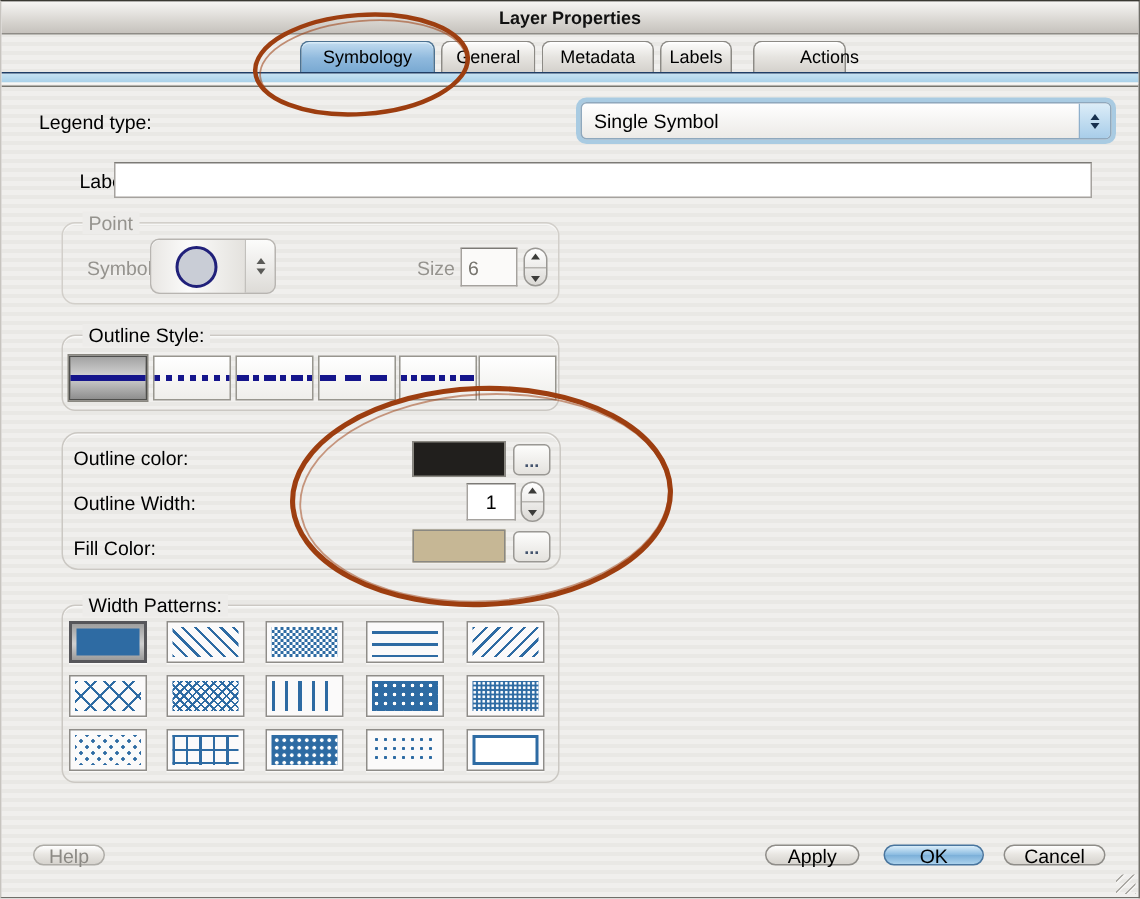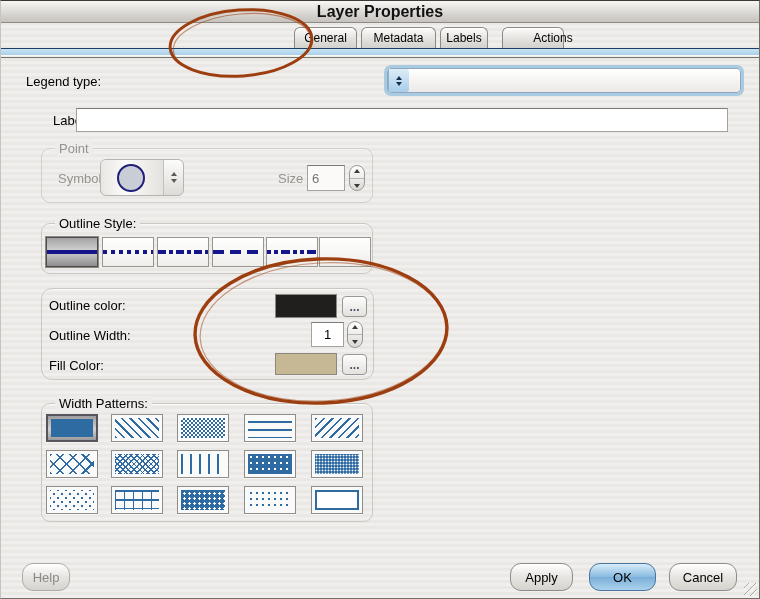--- a/index.html
+++ b/index.html
@@ -12,21 +12,21 @@
     border-top:1px solid #3a3933; border-right:1px solid #706f69;
     border-bottom:1px solid #706f69; border-left:1px solid #c7c4bf;
   }
 
   
   .titlebar {
     position:absolute; left:0; top:0; width:100%; height:22px;
     background:linear-gradient(#f7f6f4,#d4d1cc 70%,#c6c2bd);
     border-bottom:1px solid #8e8b86;
     display:flex; align-items:center; justify-content:center;
-    font-size:16px; font-weight:bold; color:#111;
+    font-size:12px; font-weight:bold; color:#111;
   }
 
   
   .tab {
     position:absolute; top:26px; height:21px;
     border:1px solid #8c8a85; border-bottom:none;
     border-radius:6px 6px 0 0;
     background:linear-gradient(#fdfdfc,#e6e4e0 50%,#d4d1cc);
     display:flex; align-items:center; justify-content:center;
     font-size:12px; color:#000; cursor:default;
@@ -56,21 +56,21 @@
     position:absolute; top:-8px; left:13px; background:#edecea; padding:0 4px;
     font-size:13px; white-space:nowrap;
   }
 
   input.textfield {
     position:absolute; border:1px solid #a5a29e; border-top-color:#7c7a76;
     background:#fff; font:13px "Liberation Sans",sans-serif; padding:0 4px;
   }
 
   .pushbtn {
-    position:absolute; height:28px; border-radius:11px;
+    position:absolute; height:14px; border-radius:11px;
     border:1px solid #8f8d89;
     background:linear-gradient(#ffffff,#e9e7e3 45%,#d6d3ce);
     display:flex; align-items:center; justify-content:center;
     font-size:13px; color:#000; cursor:default;
   }
   .pushbtn.default {
     border-color:#49759e;
     background:linear-gradient(#d9edfa,#8cbce1 48%,#7cb0d9 52%,#abd1ec);
   }
   .pushbtn.disabled { color:#8b8984; border-color:#aeaca7; }
@@ -181,37 +181,41 @@
 </style>
 </head>
 <body>
 
 <div id="window">
 
   <div class="titlebar">
     <span>Layer Properties</span>
   </div>
 
+  <div class="tab sel" style="left:199px;width:90px;">
+    <span>Symbology</span>
+  </div>
   <div class="tab" style="left:293px;width:63px;">
     <span>General</span>
   </div>
   <div class="tab" style="left:360px;width:75px;">
     <span>Metadata</span>
   </div>
   <div class="tab" style="left:439px;width:48px;">
     <span>Labels</span>
   </div>
   <div class="tab" style="left:501px;width:62px;padding-left:40px;">
     <span>Actions</span>
   </div>
   <div class="tabstripe"></div>
   <div class="paneline"></div>
 
   <div class="lbl" style="left:25px;top:73px;">Legend type:</div>
   <div class="dropdown">
+    <div class="val">Single Symbol</div>
     <div class="cap">
       <div class="tri-up sm"></div>
       <div class="tri-dn sm"></div>
     </div>
   </div>
 
   <div class="lbl" style="left:36px;top:112px;margin-left:16px;">Label:</div>
   <input class="textfield" style="left: 75px; top: 107px; width: 652px; height: 24px;" value="">
 
   <div class="groupbox" style="left:40px;top:147px;width:332px;height:55px;border-color:#d2cfca;">

